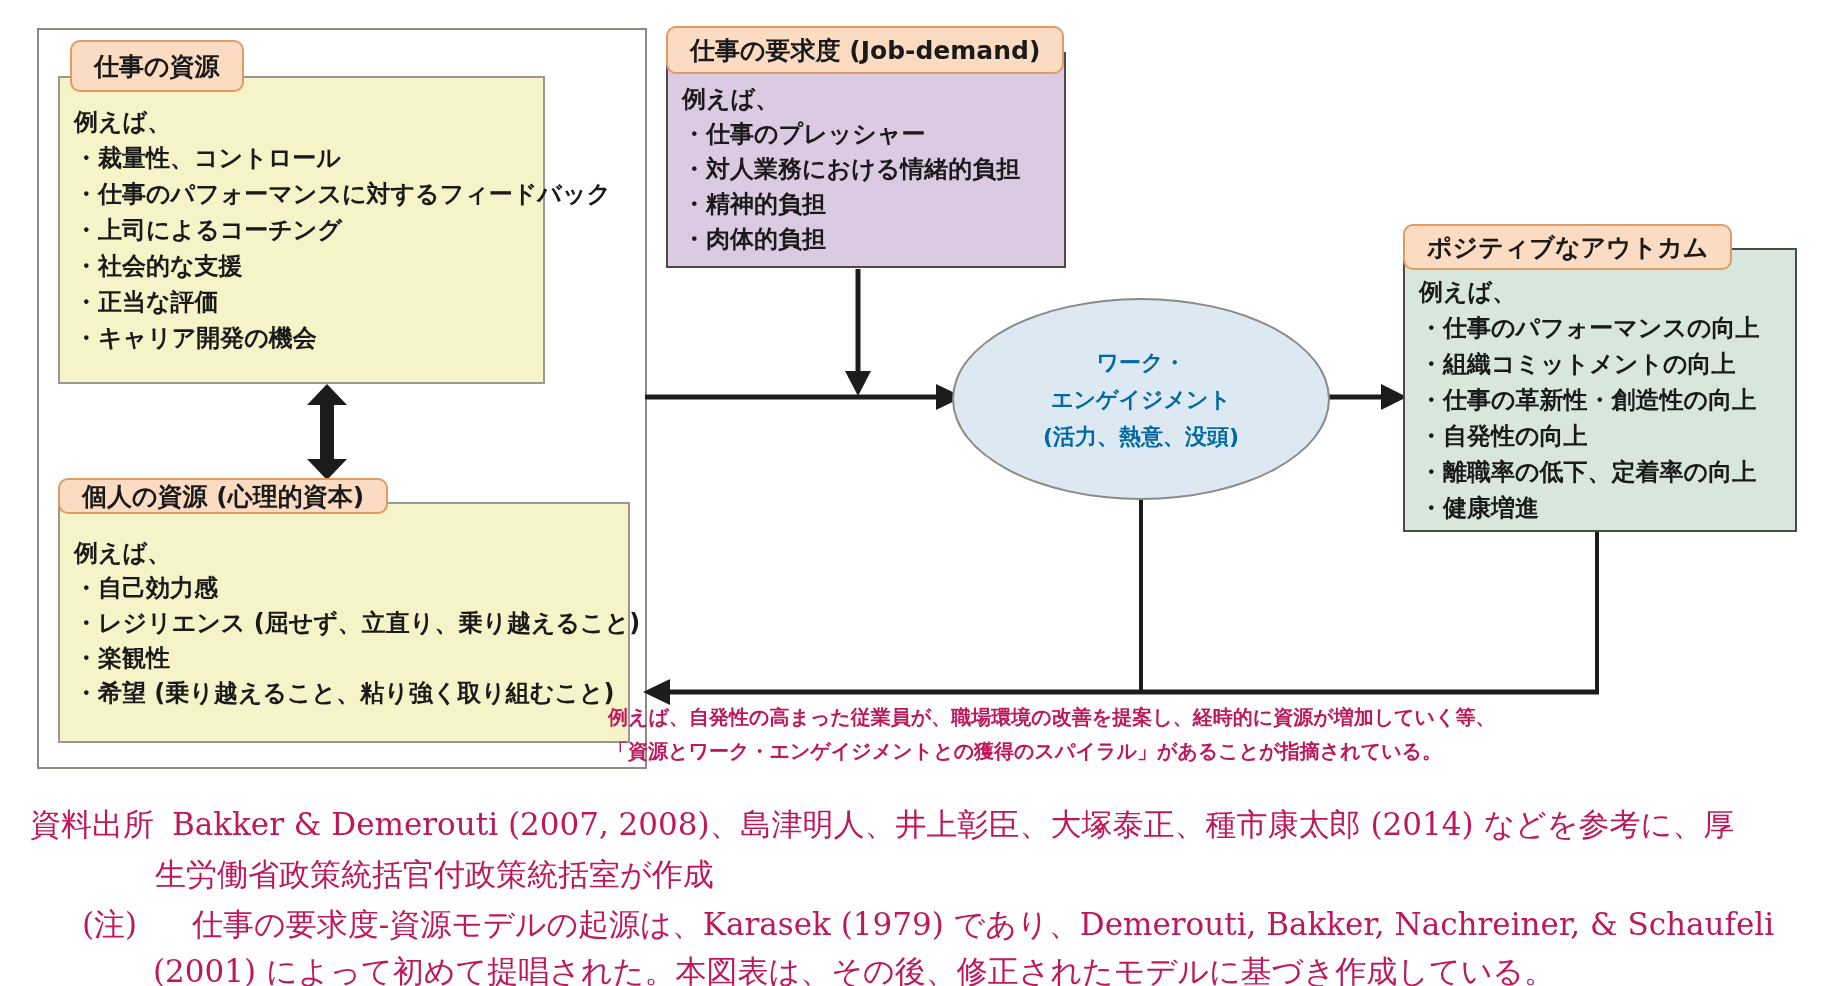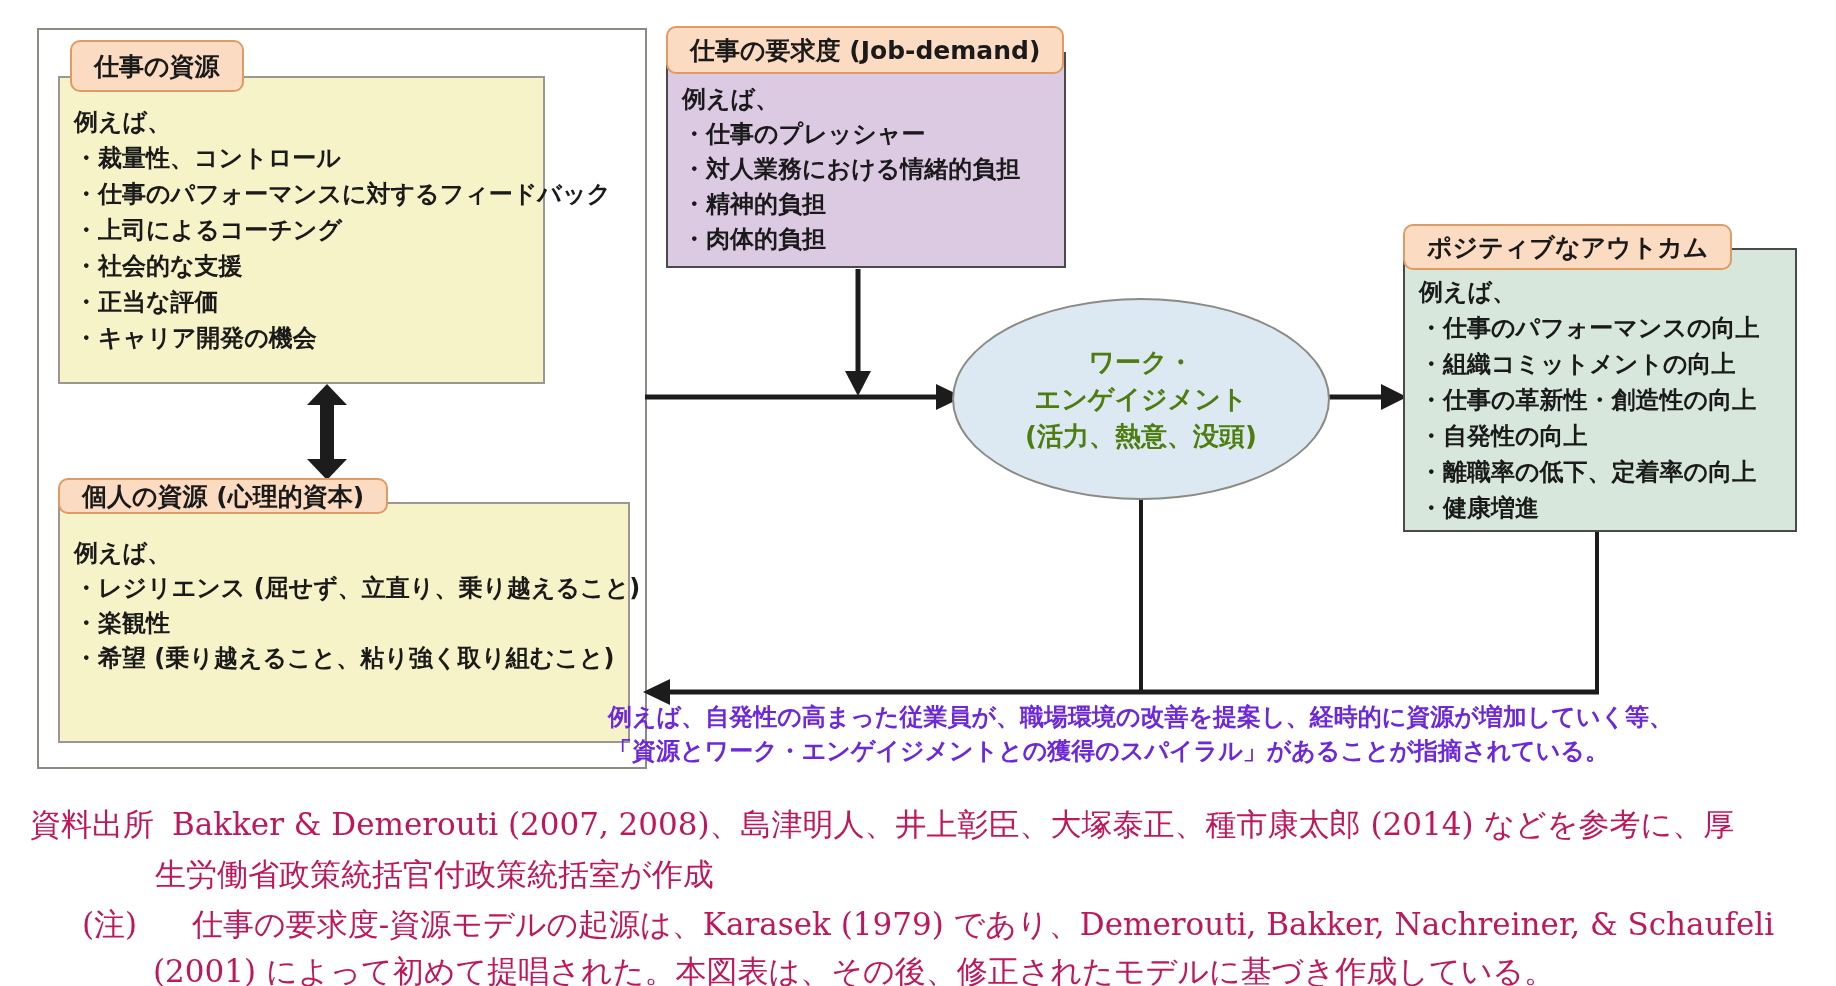--- a/index.html
+++ b/index.html
@@ -21,25 +21,25 @@
   }
   .panel .content{position:absolute;left:14px;right:6px;font-weight:bold;white-space:nowrap;}
   .line{display:block;}
   .yellow{background:#f6f3c8;}
   .purple{background:#dccae3;}
   .green{background:#d7e7db;}
   .ellipse{
     position:absolute;left:952px;top:298px;width:374px;height:198px;z-index:2;
     background:#dce8f2;border:2px solid #8b8b84;border-radius:50%;
     display:flex;flex-direction:column;align-items:center;justify-content:center;
-    font-weight:bold;font-size:26px;line-height:37px;color:#4d7c0f;text-align:center;white-space:nowrap;
+    font-weight:bold;font-size:22px;line-height:37px;color:#0369a1;text-align:center;white-space:nowrap;
   }
   .spiral-note{
     position:absolute;left:608px;top:700px;z-index:2;
-    font-weight:bold;font-size:24px;line-height:34px;white-space:nowrap;color:#6d28d9;
+    font-weight:bold;font-size:20px;line-height:34px;white-space:nowrap;color:#be185d;
   }
   .serif-text{
     position:absolute;z-index:2;font-family:"DejaVu Serif","Liberation Serif",serif;
     font-size:31px;color:#be185d;white-space:nowrap;
   }
   svg line{stroke:#1c1c1c;}
   svg polygon{fill:#1c1c1c;stroke:none;}
 </style>
 </head>
 <body>
@@ -94,20 +94,21 @@
       <span class="line">・社会的な支援</span>
       <span class="line">・正当な評価</span>
       <span class="line">・キャリア開発の機会</span>
     </div>
   </div>
   <div class="tab" style="left:58px;top:40px;height:52px;margin-left:12px;">仕事の資源</div>
 
   <div class="panel yellow" style="left:58px;top:502px;width:572px;height:241px;">
     <div class="content" style="top:32px;font-size:24px;line-height:35px;">
       <span class="line">例えば、</span>
+      <span class="line">・自己効力感</span>
       <span class="line">・レジリエンス (屈せず、立直り、乗り越えること)</span>
       <span class="line">・楽観性</span>
       <span class="line">・希望 (乗り越えること、粘り強く取り組むこと)</span>
     </div>
   </div>
   <div class="tab" style="left:58px;top:478px;height:36px;">個人の資源 (心理的資本)</div>
 
   <div class="panel purple dark" style="left:666px;top:52px;width:400px;height:216px;">
     <div class="content" style="top:28px;font-size:24px;line-height:35px;">
       <span class="line">例えば、</span>

